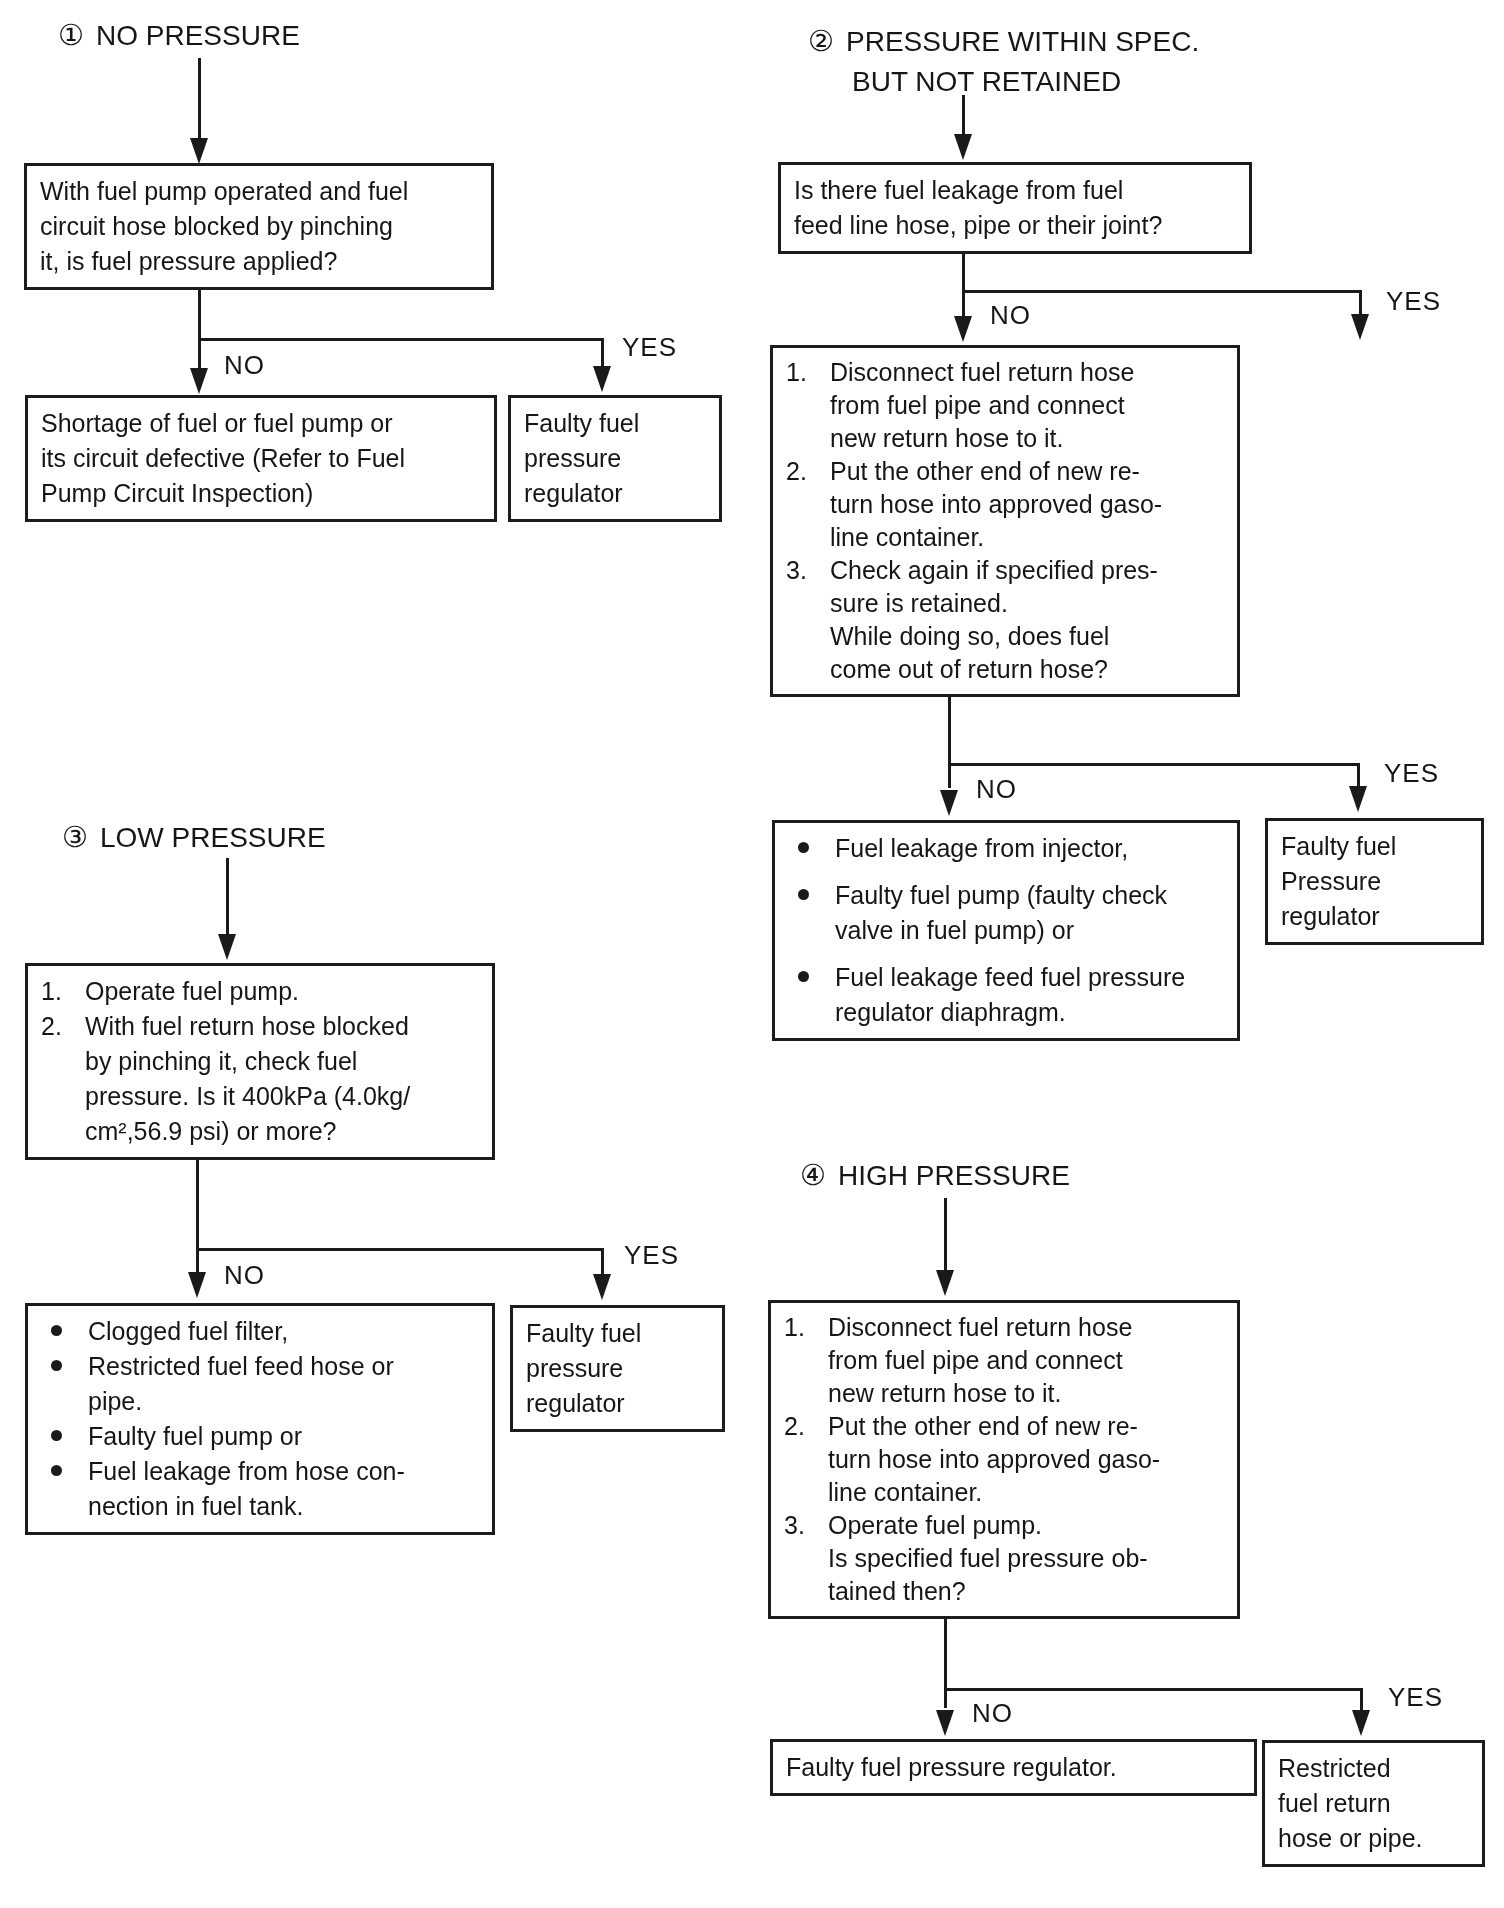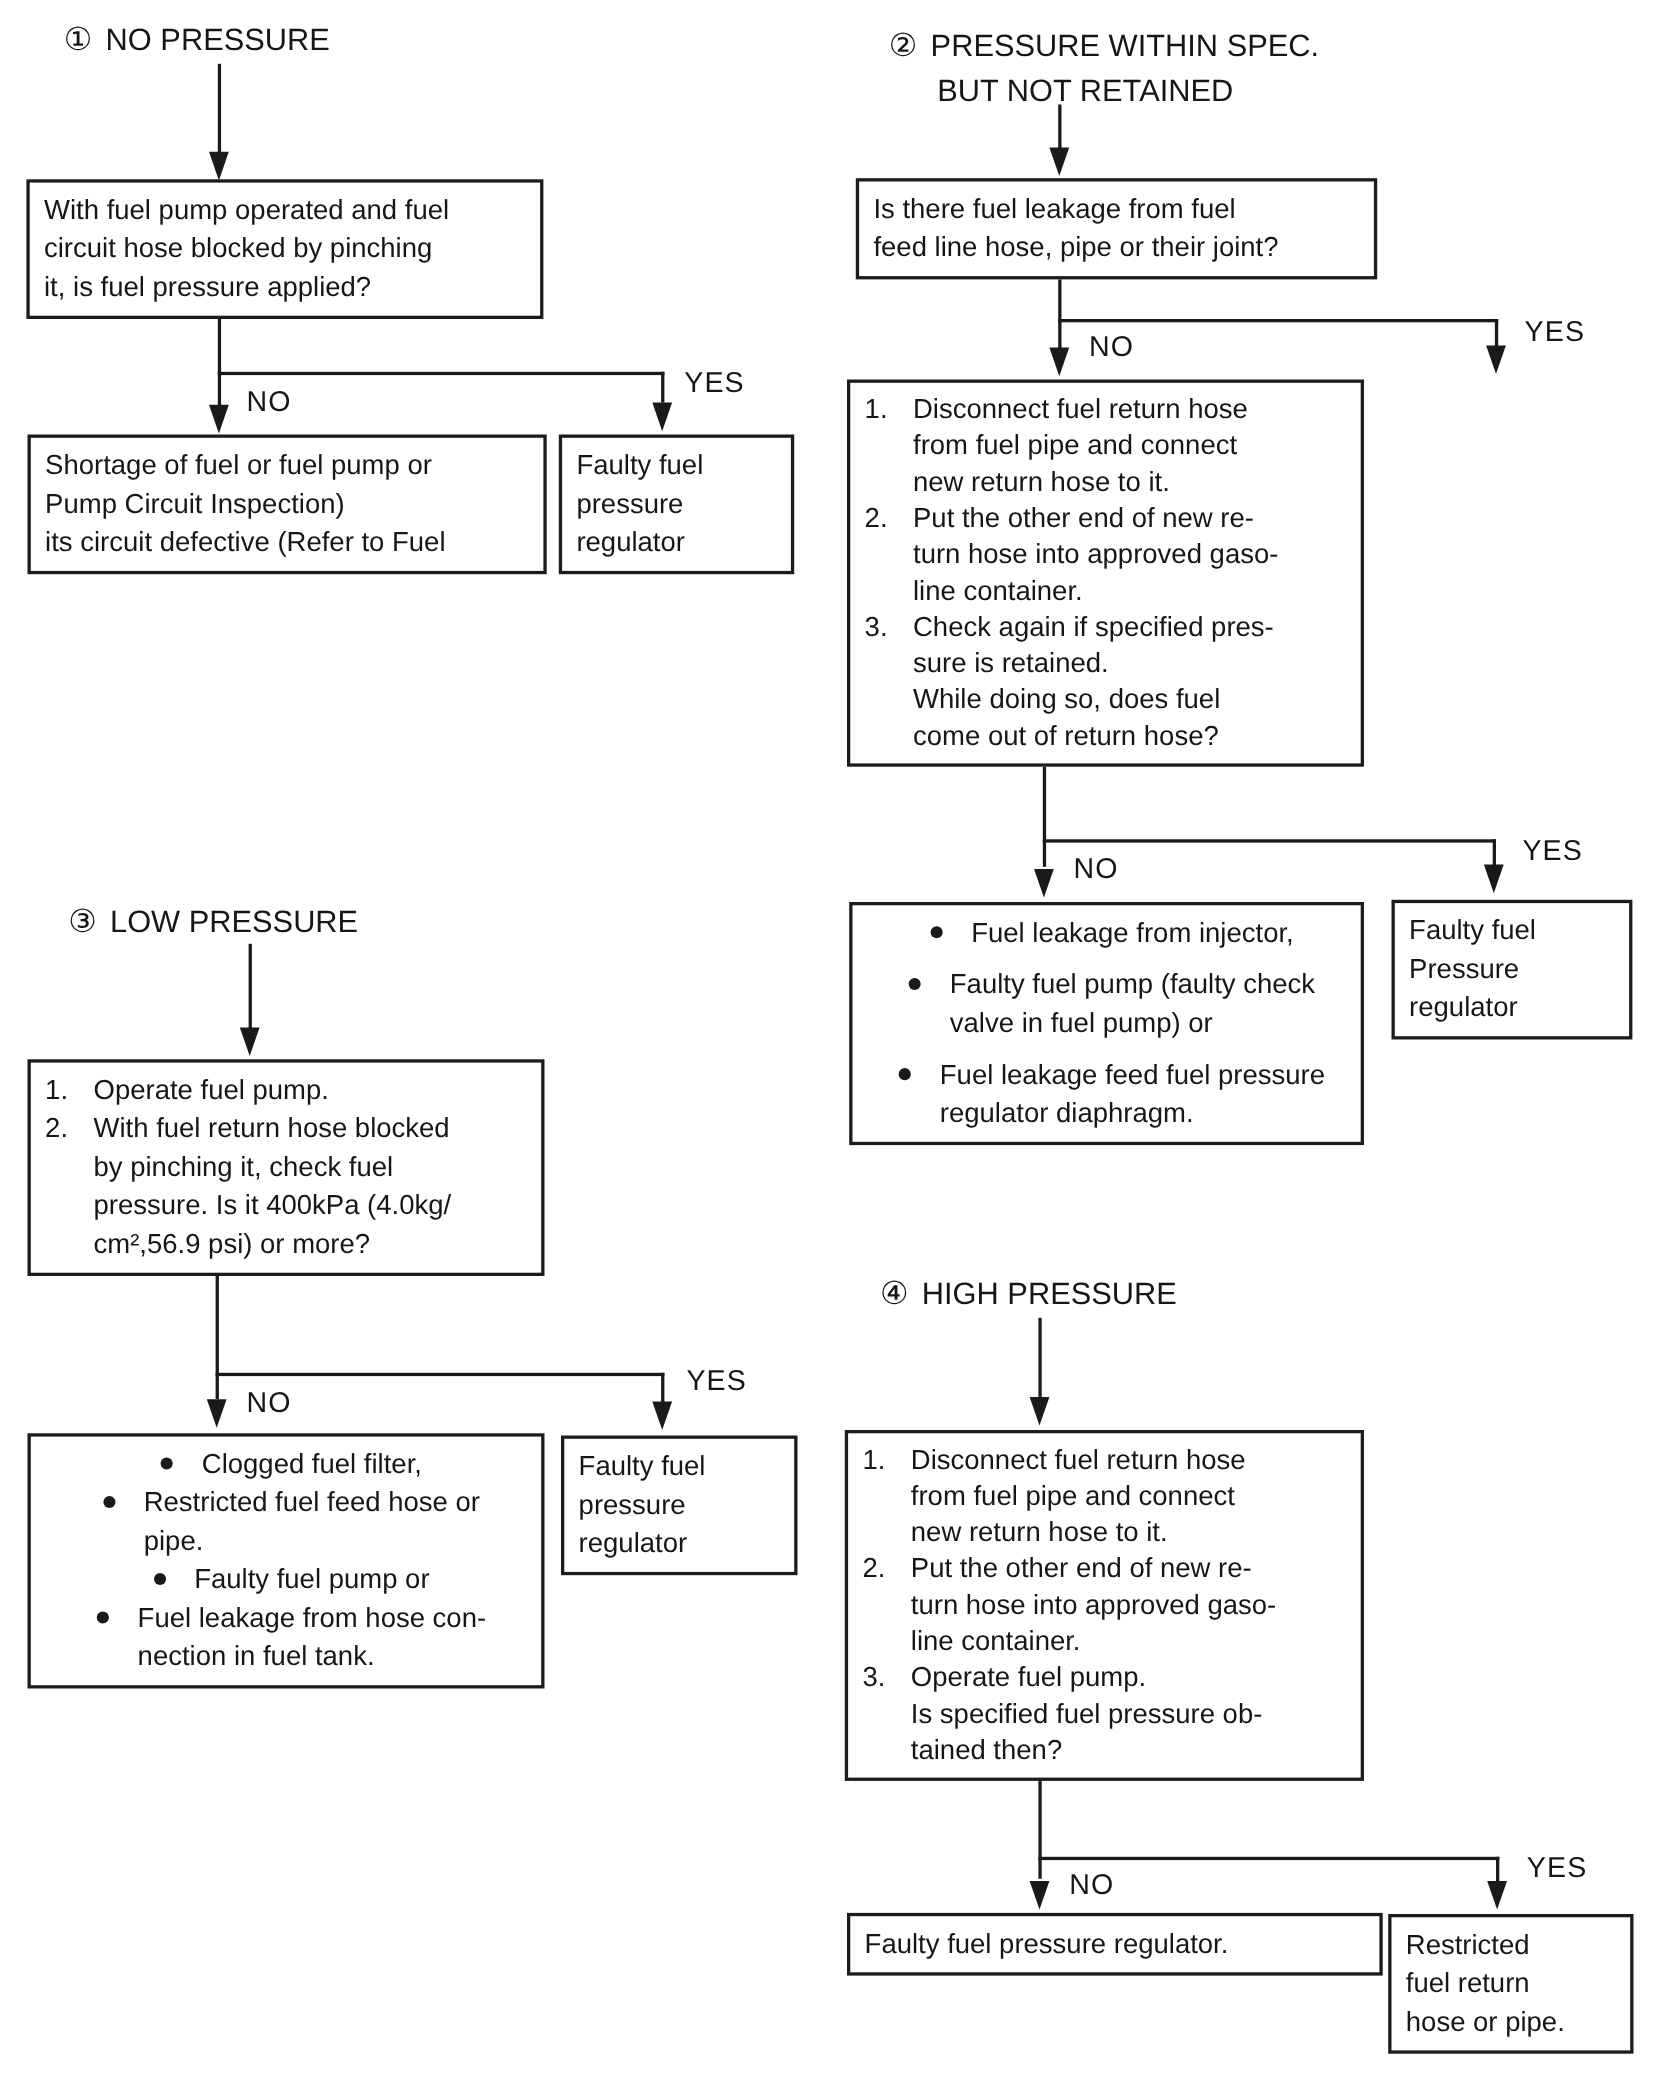--- a/index.html
+++ b/index.html
@@ -18,21 +18,21 @@
   .heading{position:absolute;font-size:28px;white-space:nowrap;}
   .heading .numeral{margin-right:12px;font-size:29px;}
   .h2line2{padding-left:44px;margin-top:8px;}
   .box{position:absolute;background:#ffffff;border:3px solid #1c1c1c;
        padding:8px 13px;font-size:25px;line-height:35px;box-sizing:content-box;}
   .box .ln{white-space:nowrap;}
   .lh33{line-height:33px;}
   .ni{display:flex;}
   .mk{flex:none;width:44px;}
   .nl{flex:none;}
-  .bi{display:flex;justify-content:center;}
+  .bi{display:flex;}
   .dot{flex:none;width:11px;height:11px;border-radius:50%;background:#1a1a1a;
        margin:11px 26px 0 10px;}
   .gapped .bi + .bi{margin-top:12px;}
 </style>
 </head>
 <body>
 
 <div class="canvas">
 
   <div class="vl" style="left:198px;top:58px;height:86px"></div>
@@ -98,22 +98,22 @@
   </div>
 
   <div class="box" style="left:24px;top:163px;width:438px">
     <div class="ln">With fuel pump operated and fuel</div>
     <div class="ln">circuit hose blocked by pinching</div>
     <div class="ln">it, is fuel pressure applied?</div>
   </div>
 
   <div class="box" style="left:25px;top:395px;width:440px">
     <div class="ln">Shortage of fuel or fuel pump or</div>
+    <div class="ln">its circuit defective (Refer to Fuel</div>
     <div class="ln">Pump Circuit Inspection)</div>
-    <div class="ln">its circuit defective (Refer to Fuel</div>
   </div>
 
   <div class="box" style="left:508px;top:395px;width:182px">
     <div class="ln">Faulty fuel</div>
     <div class="ln">pressure</div>
     <div class="ln">regulator</div>
   </div>
 
   <div class="box" style="left:778px;top:162px;width:442px">
     <div class="ln">Is there fuel leakage from fuel</div>

